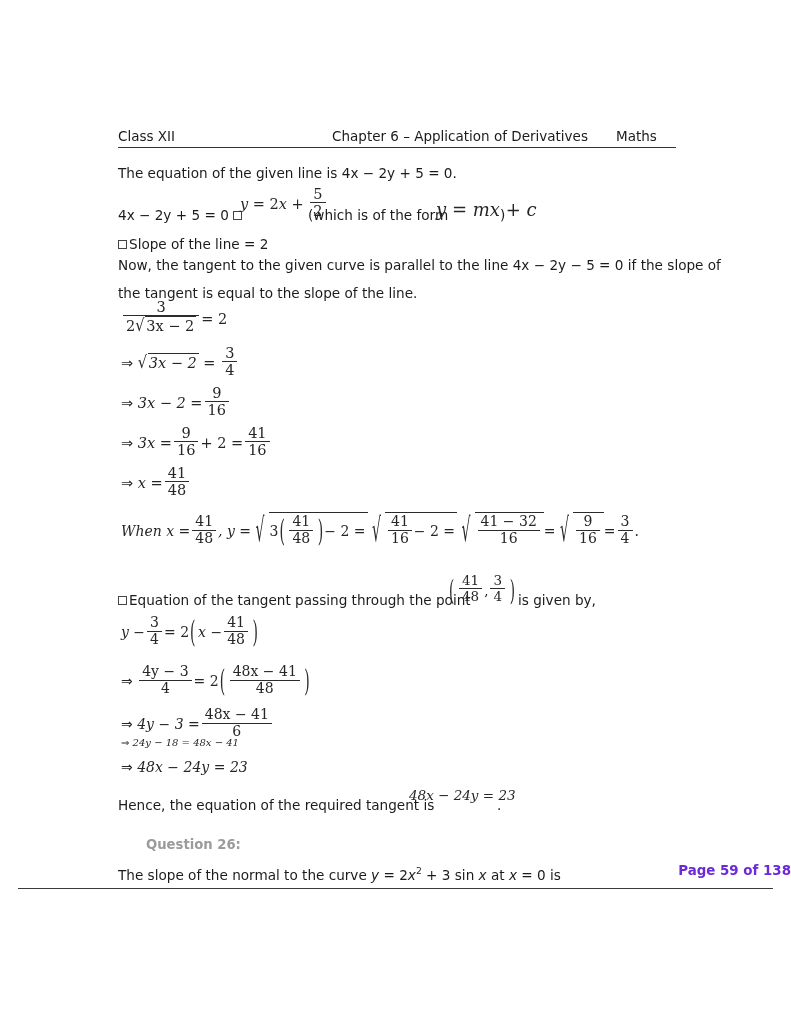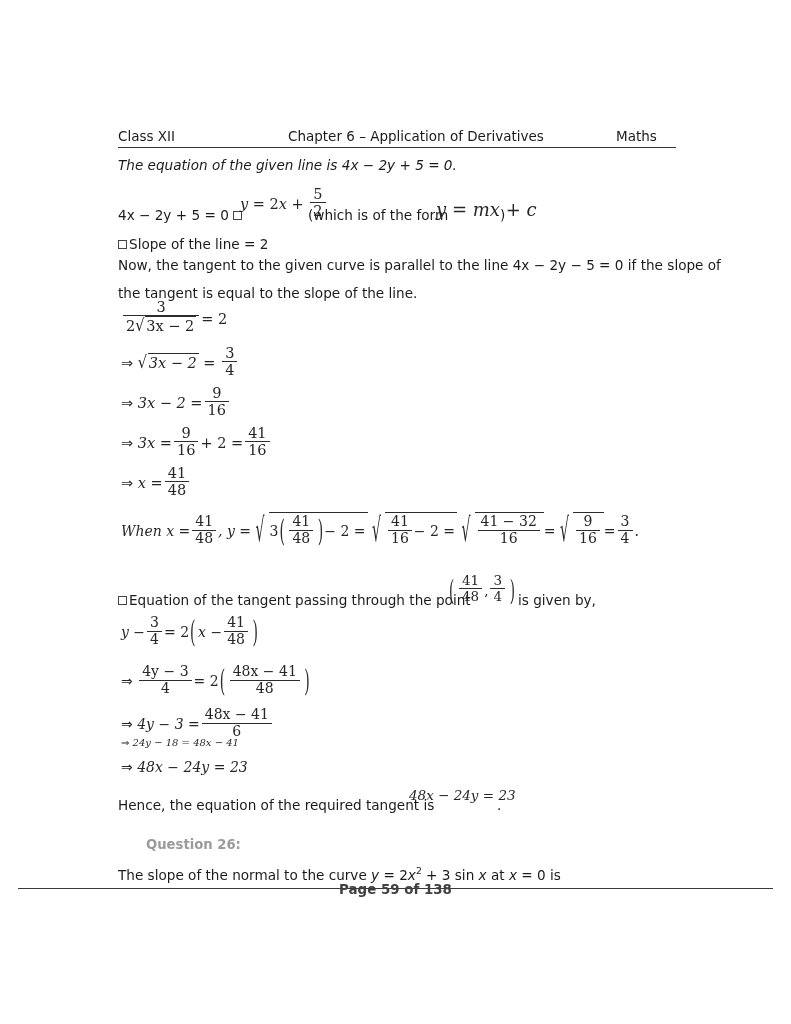--- a/index.html
+++ b/index.html
@@ -22,21 +22,21 @@
     position: absolute;
     left: 118px;
     top: 128px;
     width: 558px;
     display: flex;
     align-items: baseline;
     font-size: 13.5px;
     color: #1b1b1b;
   }
   .header .h-left   { width: 170px; }
-  .header .h-center { flex: 1; text-align: left; }
+  .header .h-center { flex: 1; text-align: center; margin-left: 16px; }
   .header .h-right  { width: 60px; text-align: left; }
   .header-rule {
     position: absolute;
     left: 118px;
     top: 147px;
     width: 558px;
     height: 0;
     border-top: 1.6px solid #333333;
   }
 
@@ -146,42 +146,42 @@
     position: absolute;
     left: 18px;
     top: 888px;
     width: 755px;
     height: 0;
     border-top: 1.8px solid #3a3a3a;
   }
   .footer-text {
     position: absolute;
     left: 0;
-    top: 882px;
+    top: 863px;
     width: 791px;
-    text-align: center;
+    text-align: right;
     font-family: "DejaVu Sans", sans-serif;
     font-weight: bold;
     font-size: 13.4px;
-    color: #404040;
+    color: #6d28d9;
   }
 </style>
 </head>
 <body>
 
 <div class="page">
 
   <div class="header">
     <span class="h-left">Class XII</span>
     <span class="h-center">Chapter 6 – Application of Derivatives</span>
     <span class="h-right">Maths</span>
   </div>
   <div class="header-rule"></div>
 
-  <div class="body-text" style="left:118px; top:150px;font-style:italic;">The equation of the given line is 4x − 2y + 5 = 0.</div>
+  <div class="body-text" style="left:118px; top:158px;">The equation of the given line is 4x − 2y + 5 = 0.</div>
 
   <div class="body-text" style="left:118px; top:200px;">
     <span>4x − 2y + 5 = 0</span>
     <span class="tofu"></span>
   </div>
 
   <div class="math block" style="left:240px; top:186px; font-size:14.5px;">
     <span>y</span><span class="up"> = 2</span><span>x</span><span class="up"> + </span><span class="frac"><span class="num">5</span><span class="den">2</span></span>
   </div>
 

